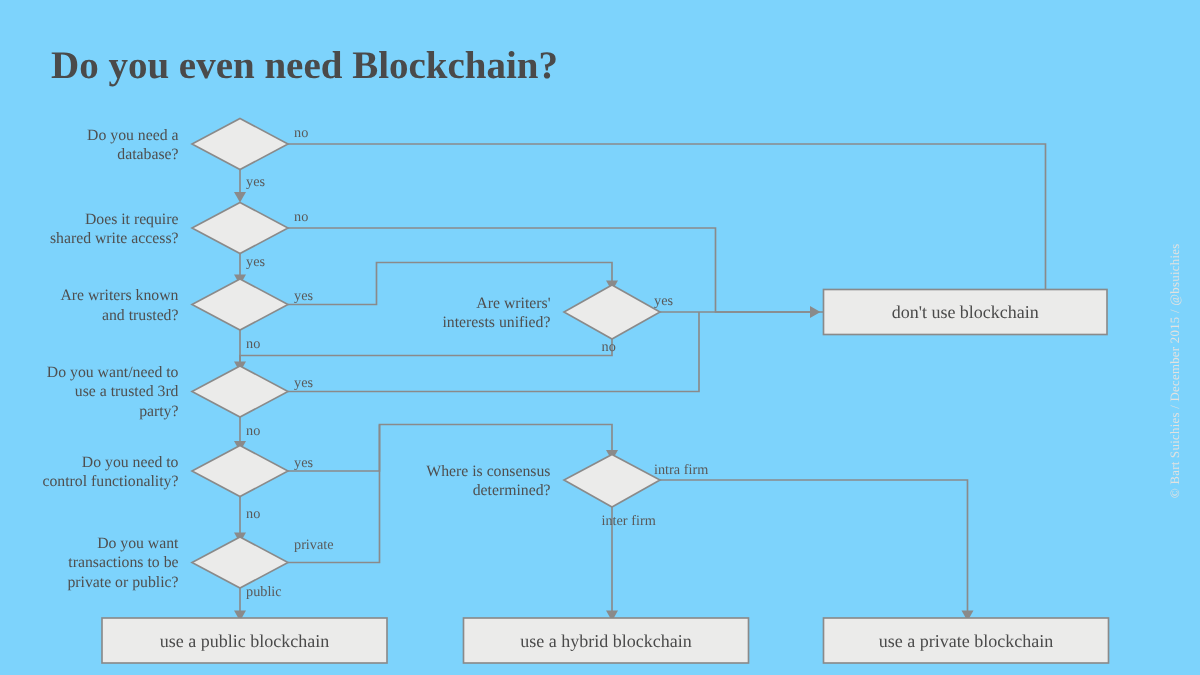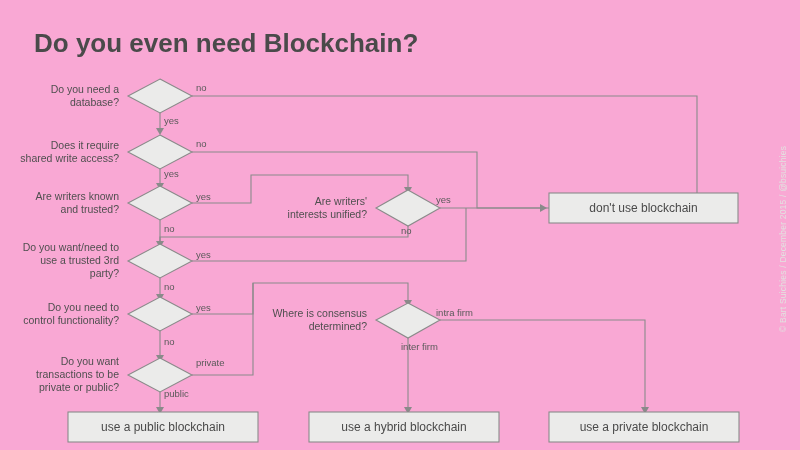--- a/index.html
+++ b/index.html
@@ -4,22 +4,22 @@
 <style>
   html, body {
     margin: 0;
     padding: 0;
     background: #f2f2f1;
   }
   #page {
     position: relative;
     width: 800px;
     height: 450px;
-    background: #f9a8d4;
-    font-family: Liberation Sans, sans-serif;
+    background: #7dd3fc;
+    font-family: Liberation Serif, serif;
     overflow: hidden;
   }
   #flow-svg {
     position: absolute;
     left: 0;
     top: 0;
     width: 800px;
     height: 450px;
   }
   .title-text {

